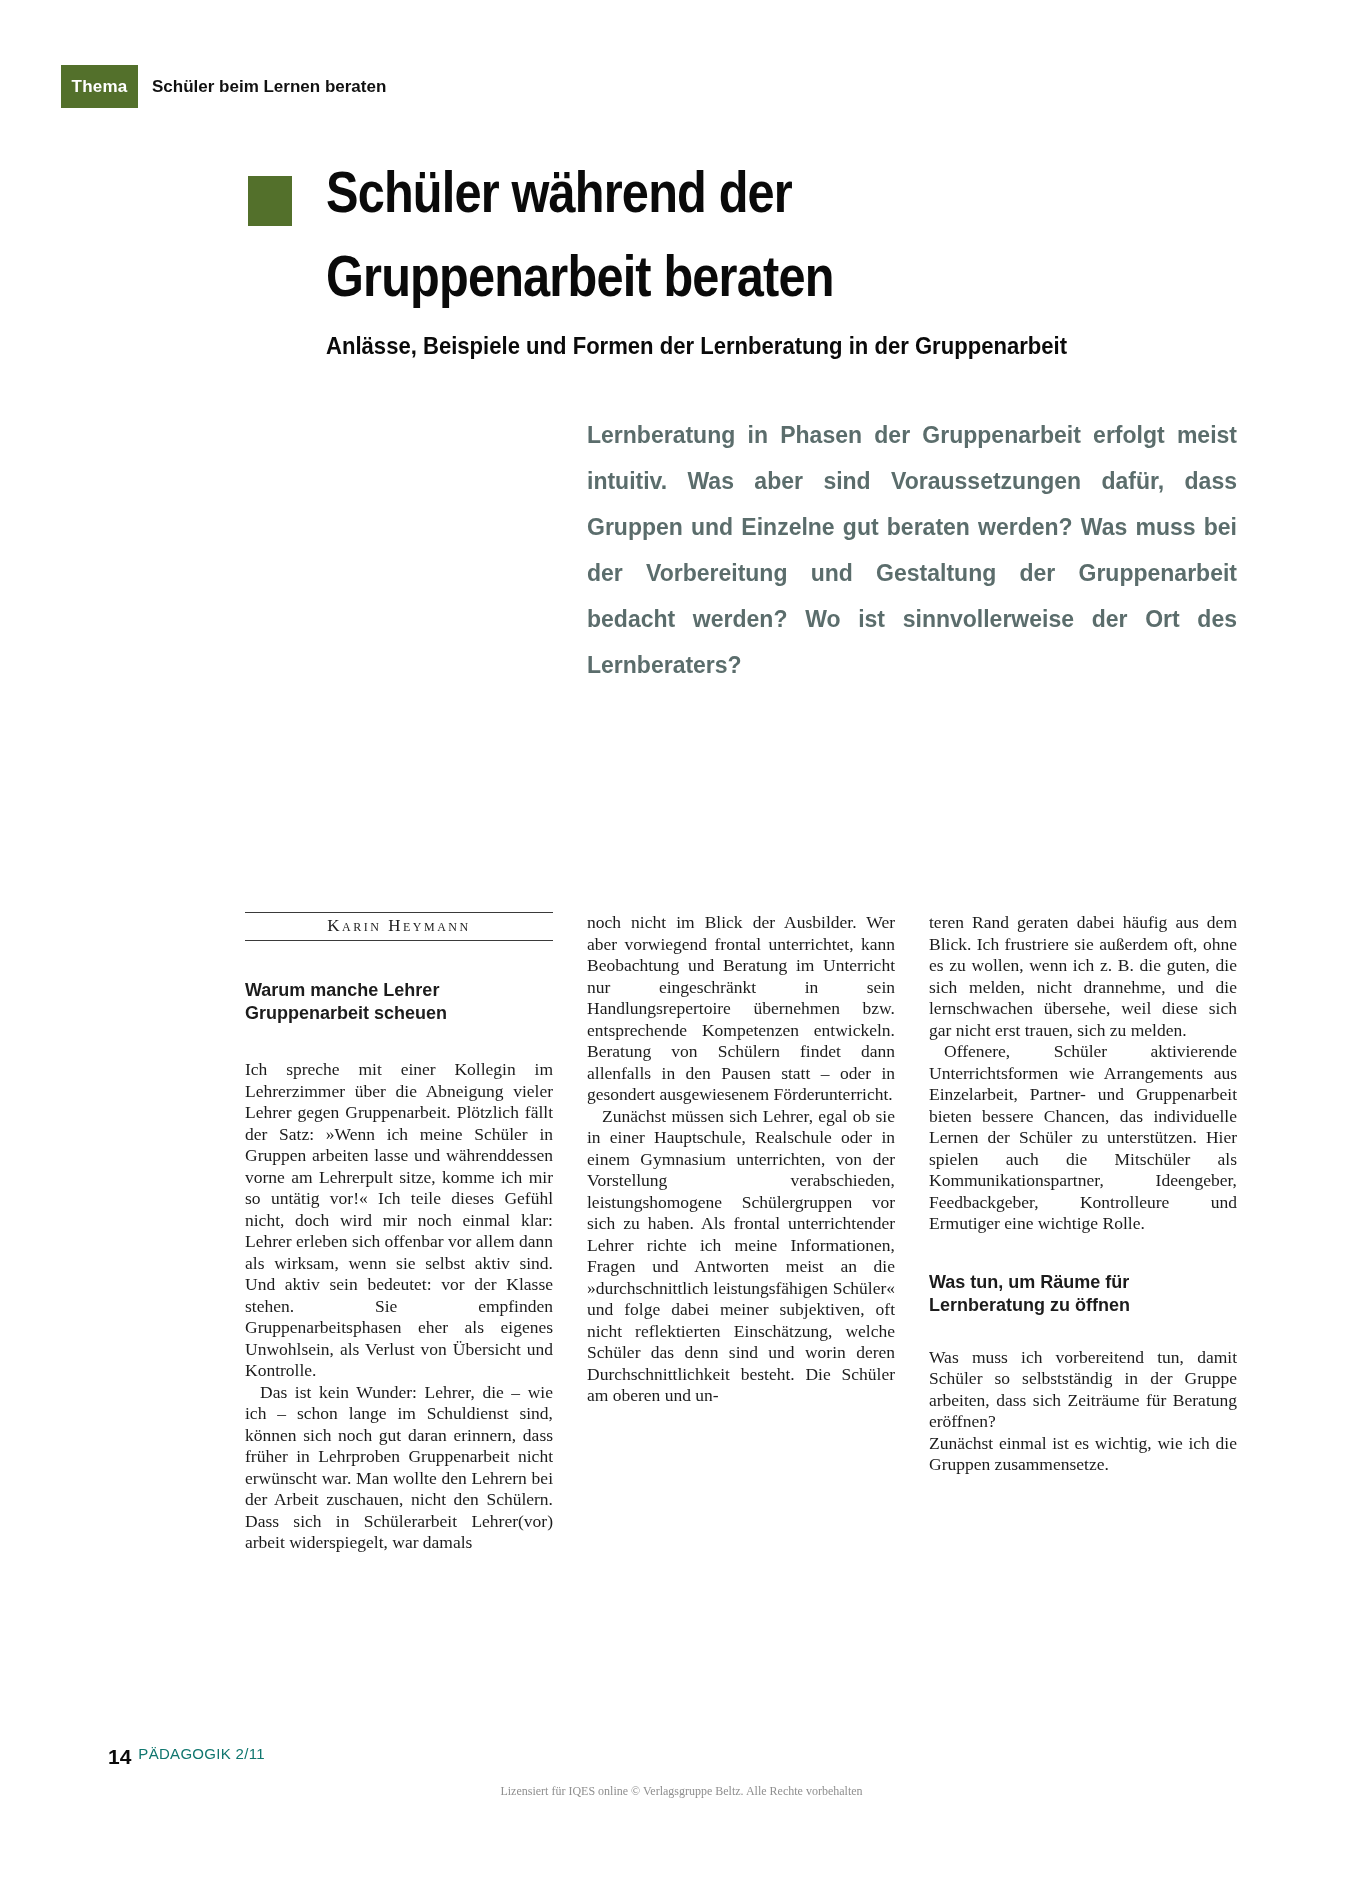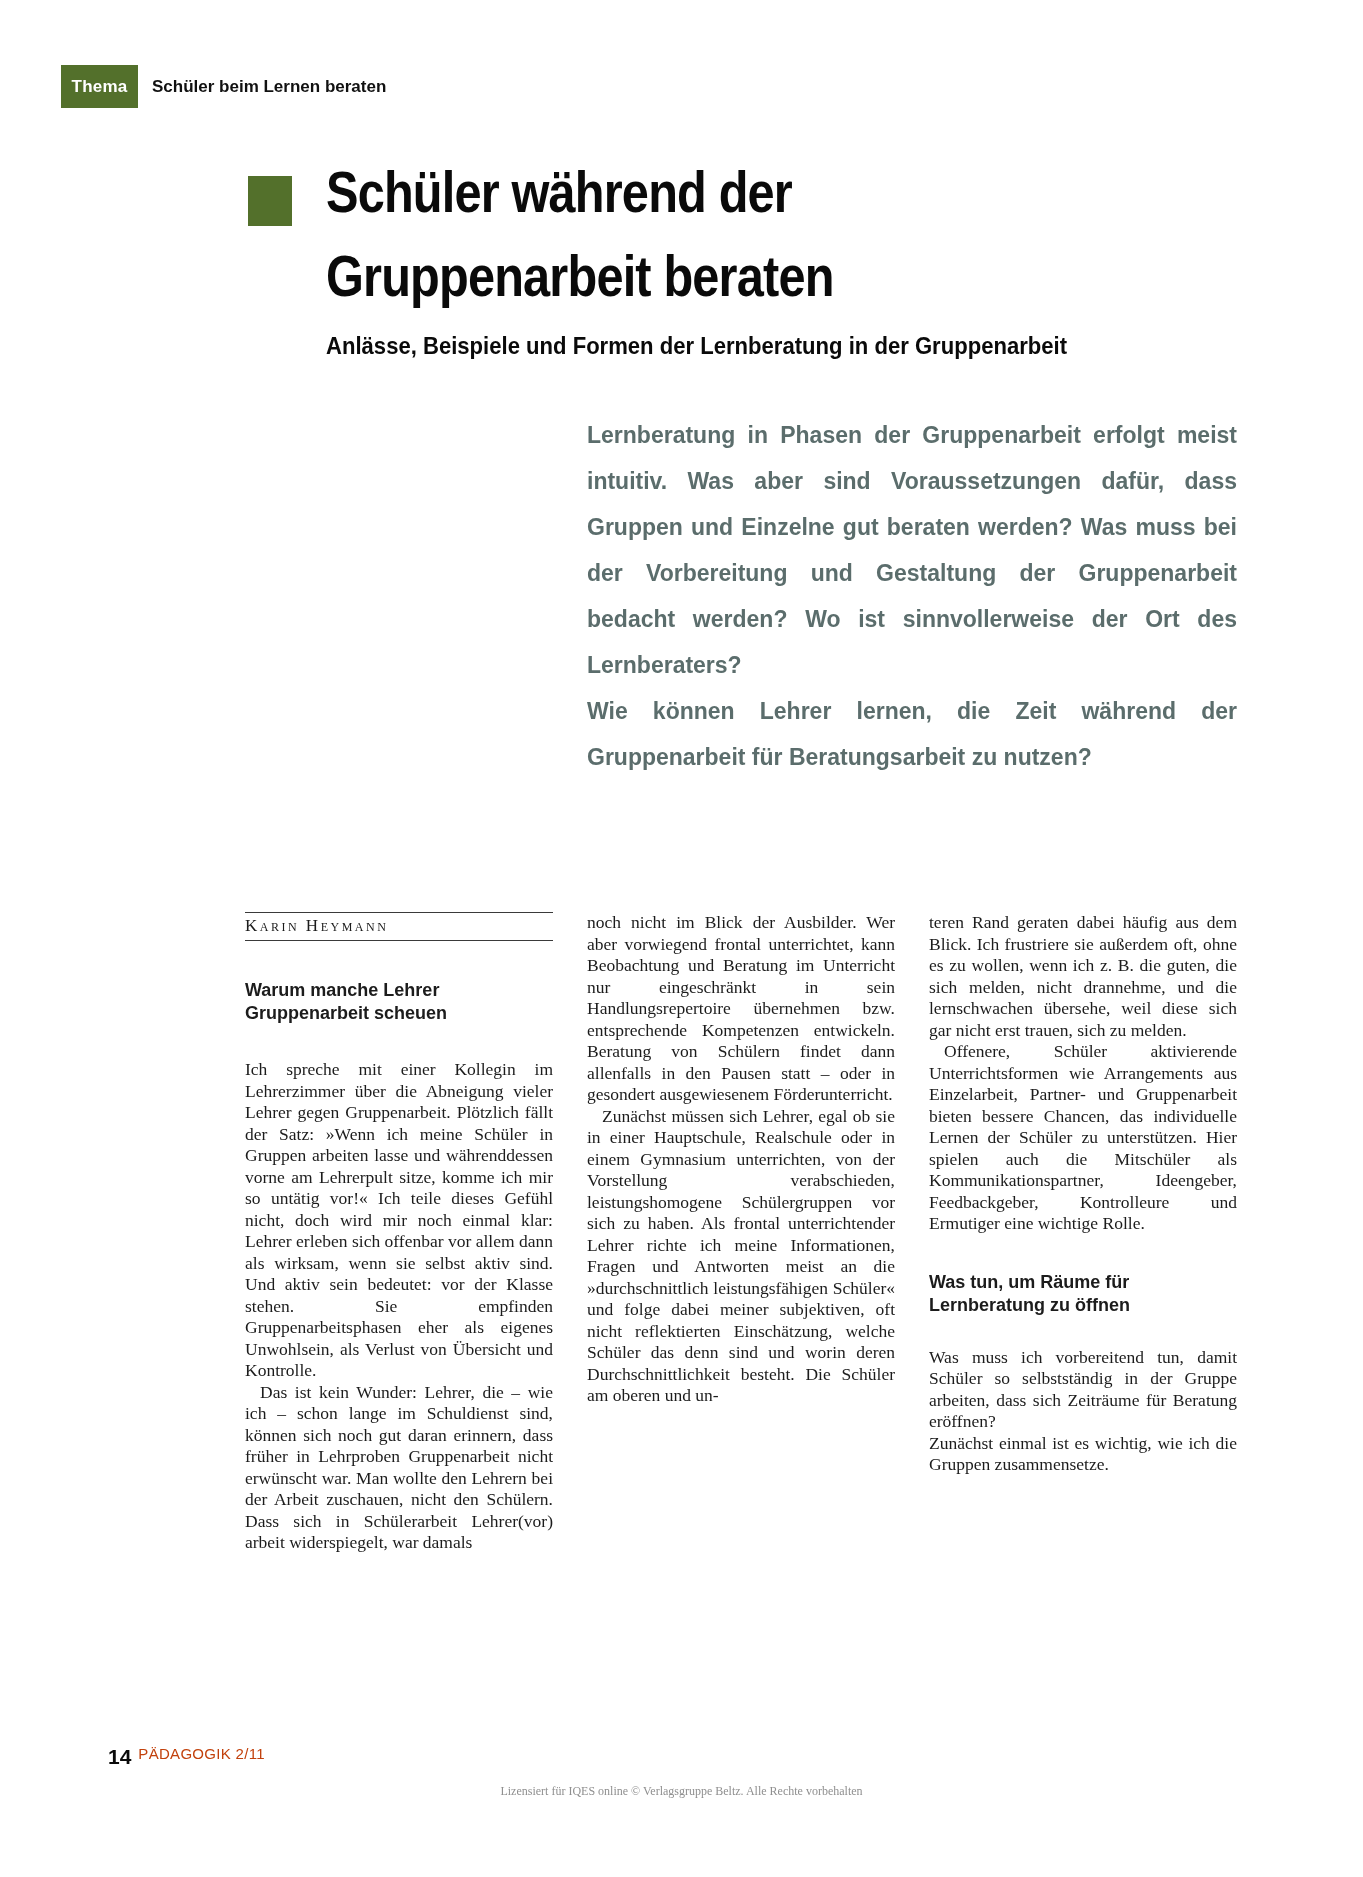--- a/index.html
+++ b/index.html
@@ -68,21 +68,21 @@
   .col{
     position:absolute;top:912px;width:308px;
     font-size:17.5px;line-height:21.5px;
   }
   .col1{left:245px;}
   .col2{left:587px;}
   .col3{left:929px;}
   .author-box{
     border-top:1.5px solid #3a3a3a;
     border-bottom:1.5px solid #3a3a3a;
-    text-align:left;
+    text-align:center;
     font-variant:small-caps;
     letter-spacing:2.5px;
     font-size:17px;line-height:20px;
     padding:3px 0 4px;
   }
   .h-sans{
     font-family:"Liberation Sans", sans-serif;
     font-weight:bold;font-size:18px;line-height:23px;
     white-space:pre-line;
     margin:36px 0 30px;
@@ -100,21 +100,21 @@
     overflow-wrap:break-word;
   }
   .para.indent{text-indent:15px;}
   
   .footer-left{
     position:absolute;left:108px;top:1745px;
     display:flex;align-items:flex-start;gap:7px;
     font-family:"Liberation Sans", sans-serif;
   }
   .footer-page-number{font-weight:bold;font-size:21px;color:#0a0a0a;}
-  .footer-journal{font-size:15px;letter-spacing:.3px;color:#c2410c;}
+  .footer-journal{font-size:15px;letter-spacing:.3px;color:#0f766e;}
   .footer-license{
     position:absolute;left:0;top:1784px;width:1363px;
     text-align:center;
     font-family:"Liberation Serif", serif;
     font-size:12px;color:var(--muted);
   }
 </style>
 </head>
 <body>
 
@@ -127,21 +127,20 @@
 
   <div class="title-square"></div>
   <div class="article-title">
     <div>Schüler während der</div>
     <div>Gruppenarbeit beraten</div>
   </div>
   <div class="article-subtitle">Anlässe, Beispiele und Formen der Lernberatung in der Gruppenarbeit</div>
 
   <div class="lead">
       <p>Lernberatung in Phasen der Gruppenarbeit erfolgt meist intuitiv. Was aber sind Voraussetzungen dafür, dass Gruppen und Einzelne gut beraten werden? Was muss bei der Vorbereitung und Gestaltung der Gruppenarbeit bedacht werden? Wo ist sinnvollerweise der Ort des Lernberaters?</p>
-      <p>Wie können Lehrer lernen, die Zeit während der Gruppenarbeit für Beratungsarbeit zu nutzen?</p>
     </div>
 
   <div class="col col1">
     <div class="author-box">
       <span>Karin Heymann</span>
     </div>
     <div class="h-sans col1-heading">Warum manche Lehrer
 Gruppenarbeit scheuen</div>
     <div class="blocks">
         <div class="para">Ich spreche mit einer Kollegin im Lehrerzimmer über die Abneigung vieler Lehrer gegen Gruppenarbeit. Plötzlich fällt der Satz: »Wenn ich meine Schüler in Gruppen arbeiten lasse und währenddessen vorne am Lehrerpult sitze, komme ich mir so untätig vor!« Ich teile dieses Gefühl nicht, doch wird mir noch einmal klar: Lehrer erleben sich offenbar vor allem dann als wirksam, wenn sie selbst aktiv sind. Und aktiv sein bedeutet: vor der Klasse stehen. Sie empfinden Gruppenarbeitsphasen eher als eigenes Unwohlsein, als Verlust von Übersicht und Kontrolle.</div>

